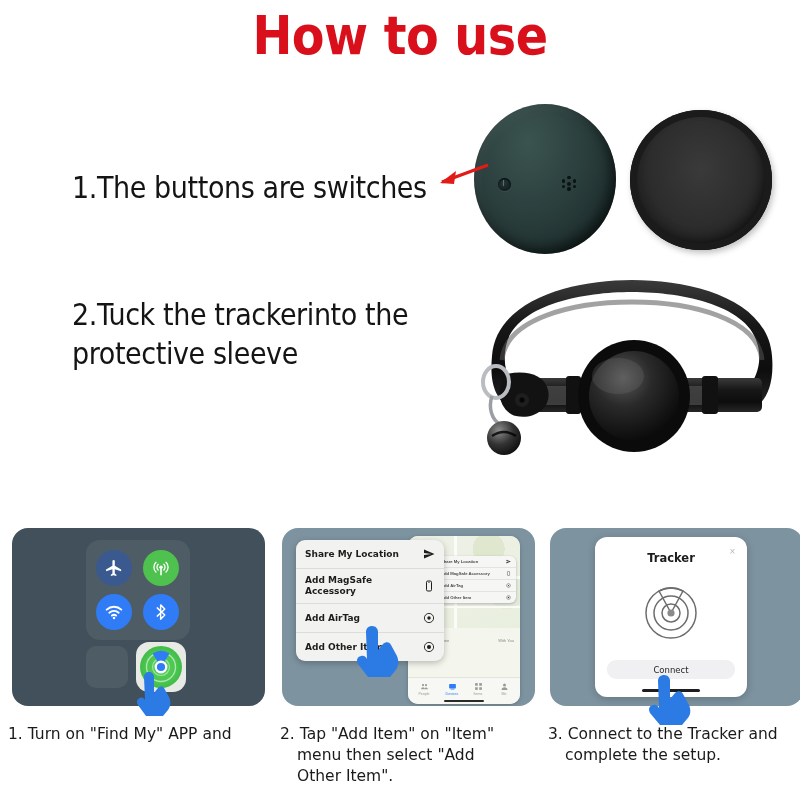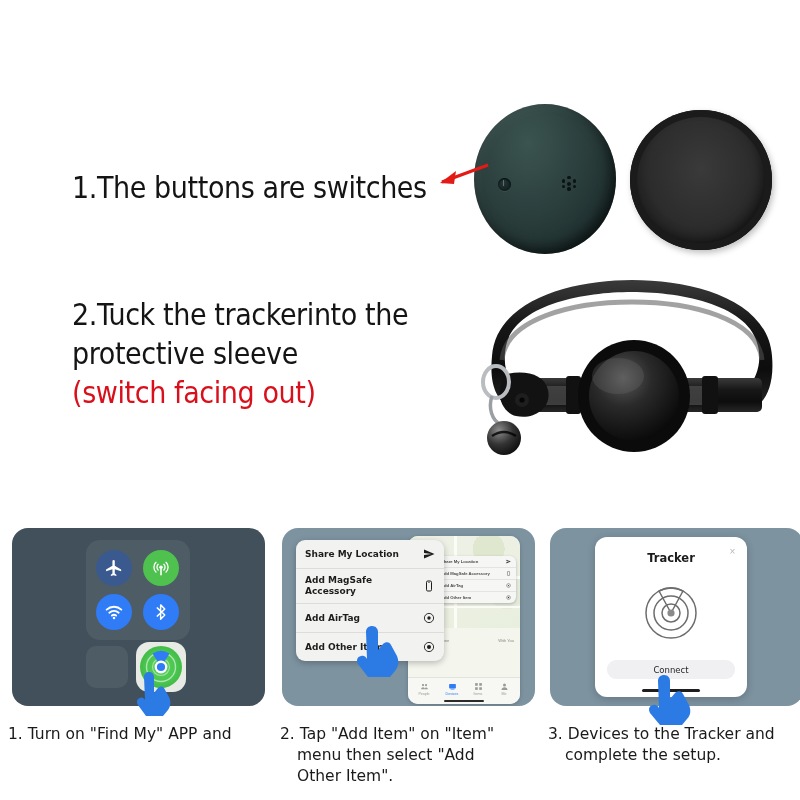--- a/index.html
+++ b/index.html
@@ -197,20 +197,21 @@
     font-size:8.5px;color:#262626;
     font-family:"DejaVu Sans","Liberation Sans",sans-serif;
   }
   .dlg-homeind{position:absolute;left:47px;bottom:5px;width:58px;height:3px;background:#1e1e1e;border-radius:3px;}
 </style>
 </head>
 <body>
 
 <div class="page">
 
+  <div class="title">How to use</div>
 
   <div class="step-head" id="step1-head">
     <span>1.</span><span>The buttons are switches</span>
   </div>
 
   <div class="puck-wrap">
     <div class="puck-a">
       <div class="pwr-btn"></div>
       <div class="speaker">
         <i></i>
@@ -224,21 +225,20 @@
     </div>
     <div class="puck-b"></div>
     <svg class="arrow-1" viewBox="0 0 70 30">
       <path d="M2 22 L48 5" stroke="#E21B16" stroke-width="3.4" fill="none"></path>
       <path d="M0 23 L16 11 L14 24 Z" fill="#E21B16"></path>
     </svg>
   </div>
 
   <div class="step-head" id="step2-head">
     <span>2.</span><span>Tuck the trackerinto the protective sleeve</span>
-    <span class="red" style="display:block">(switch facing out)</span>
   </div>
 
   <div class="collar-wrap">
     <svg width="338" height="192" viewBox="0 0 338 192">
       <defs>
         <linearGradient id="webbing" x1="0" y1="0" x2="0" y2="1">
           <stop offset="0%" stop-color="#3a3a3a"></stop>
           <stop offset="35%" stop-color="#171717"></stop>
           <stop offset="70%" stop-color="#0d0d0d"></stop>
           <stop offset="100%" stop-color="#272727"></stop>
@@ -470,21 +470,21 @@
 
     <div class="caption c2">
       <span>2.</span>
       <span>Tap "Add Item" on "Item"</span>
       <span class="hang">menu then select "Add</span>
       <span class="hang">Other Item".</span>
     </div>
 
     <div class="caption c3">
       <span>3.</span>
-      <span>Devices to the Tracker and</span>
+      <span>Connect to the Tracker and</span>
       <span class="hang">complete the setup.</span>
     </div>
   </div>
 
   <svg class="hand h1" viewBox="0 0 46 50" style="top:668px;left:132px;position:absolute;">
     <path d="M17 4c3 0 5 2 5 5v16l4-5c2-2 5-2 6 0l5 9c2 4 2 9-1 13l-5 6H14l-8-11c-2-3-1-6 2-7 2-1 4 0 5 2l-1-23c0-3 2-5 5-5z" fill="#2C7BE5"></path>
   </svg>
 
   <svg class="hand h2" viewBox="0 0 54 56" style="top:622px;left:352px;position:absolute;">
     <path d="M20 4c4 0 6 3 6 6v18l5-6c3-3 7-2 8 1l6 11c2 5 2 10-2 15l-5 6H16L6 42c-2-4-1-7 3-8 3-1 5 1 6 3l-1-27c0-4 3-6 6-6z" fill="#2C7BE5"></path>

